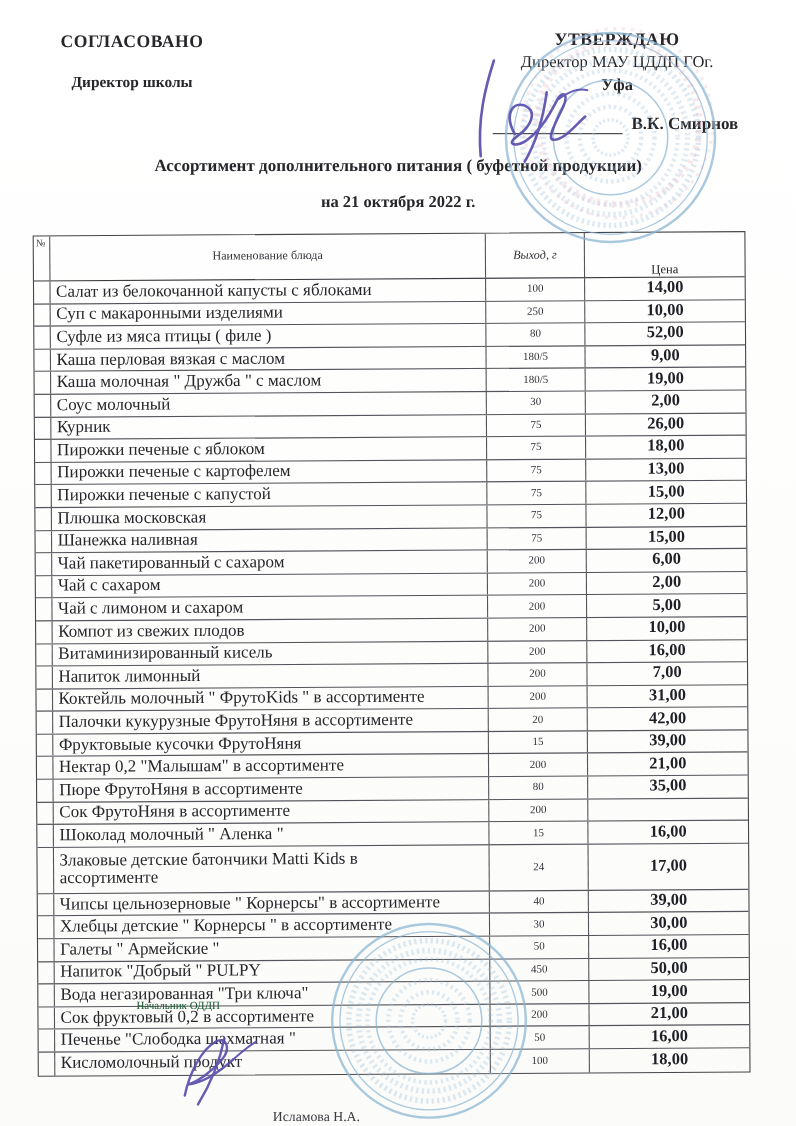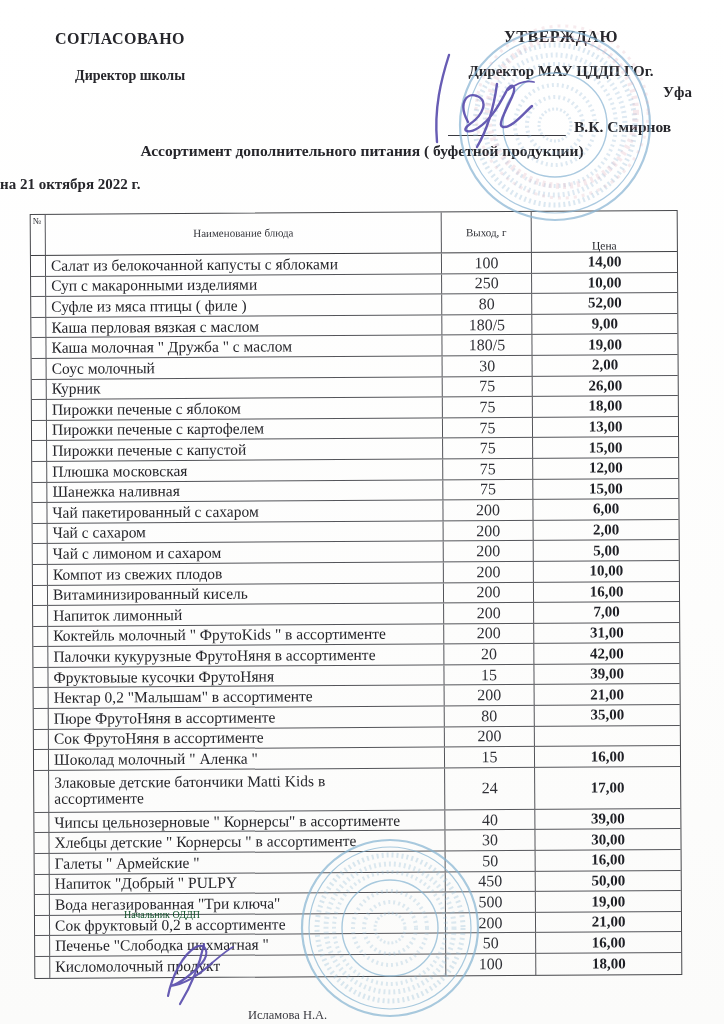--- a/index.html
+++ b/index.html
@@ -5,35 +5,35 @@
   html,body{margin:0;padding:0;}
   body{
     width:724px;height:1024px;position:relative;overflow:hidden;
     background:linear-gradient(180deg,#ffffff 0%,#fdfdfc 60%,#fbfbfa 100%);
     font-family:"Liberation Serif","DejaVu Serif",serif;
     color:#26262b;
   }
   .abs{position:absolute;}
 
   
-  .agreed{left:55px;top:30px;text-align:right;}
+  .agreed{left:55px;top:30px;text-align:center;}
   .agreed .lbl{font-size:16px;font-weight:bold;letter-spacing:.5px;}
   .agreed .role{font-size:14px;font-weight:bold;margin-top:20px;}
 
   .approved{left:430px;top:28px;width:262px;text-align:center;}
   .approved .lbl{font-size:16px;font-weight:bold;letter-spacing:.5px;}
-  .approved .r1{font-size:15px;font-weight:bold;margin-top:17px;white-space:nowrap;}
-  .approved .r2{font-size:15px;font-weight:bold;margin-top:4px;text-align:right;}
+  .approved .r1{font-size:15px;font-weight:normal;margin-top:3px;white-space:nowrap;}
+  .approved .r2{font-size:15px;font-weight:bold;margin-top:4px;}
   .signer-row{margin-top:14px;display:flex;align-items:flex-end;justify-content:flex-start;}
   .sig-line{width:118px;border-bottom:1.4px solid #3a3a40;height:20px;margin-left:18px;}
   .signer{font-size:15.5px;font-weight:bold;margin-left:8px;white-space:nowrap;}
 
   
   .doc-title{left:0;top:142px;width:724px;text-align:center;font-size:15.5px;font-weight:bold;}
-  .doc-date{left:0;top:176px;width:724px;font-size:15px;font-weight:bold;}
+  .doc-date{left:0;top:176px;width:724px;text-align:center;font-size:15px;font-weight:bold;}
 
   
   .menu-table{
     left:32px;top:212px;width:646px;
     border:1.8px solid #46474b;
     transform:rotate(-0.35deg);
     transform-origin:50% 50%;
     background:transparent;
   }
   .t-row{
@@ -44,24 +44,24 @@
     border-bottom:1px solid #54555a;
   }
   .t-row:last-child{border-bottom:none;}
   .t-row.header{min-height:26px;border-bottom:1.2px solid #3c3d41;}
   .t-row.tall{min-height:42px;}
   .cell{display:flex;align-items:center;box-sizing:border-box;min-width:0;}
   .c-num{border-right:1px solid #54555a;justify-content:flex-start;align-items:flex-start;
          font-size:9px;padding:1px 0 0 2px;color:#3a3b40;}
   .c-name{border-right:1px solid #54555a;padding-left:5px;font-size:15.5px;line-height:1.04;
           white-space:pre-line;}
-  .c-weight{border-right:1px solid #54555a;justify-content:center;font-size:16px;color:#303137;}
+  .c-weight{border-right:1px solid #54555a;justify-content:center;font-size:10px;color:#303137;}
   .c-price{justify-content:center;font-size:15px;font-weight:bold;color:#1f2026;}
   .header .c-name{justify-content:center;padding-left:0;font-size:11px;color:#34353b;}
-  .header .c-weight{font-size:11px;}
+  .header .c-weight{font-size:11px;font-style:italic;}
   .header .c-price{font-size:11.5px;font-weight:normal;margin-top:28px;}
 
   
   .footer-role{left:124px;top:909px;font-size:10px;color:#14532d;}
   .footer-name{left:248px;top:1008px;font-size:12.5px;color:#3a3a40;}
 
   
   .overlay{left:0;top:0;width:724px;height:1024px;pointer-events:none;z-index:6;}
 </style>
 </head>

